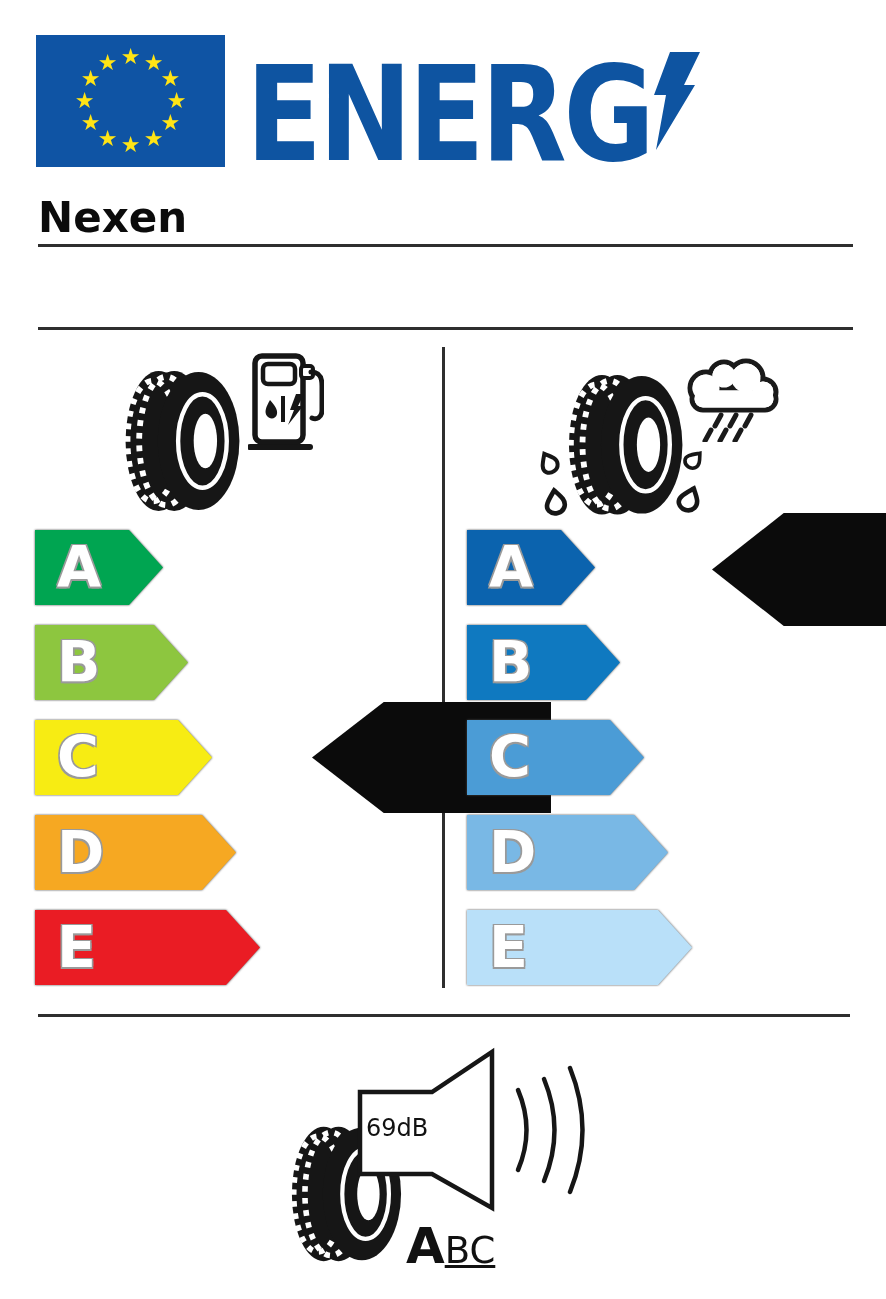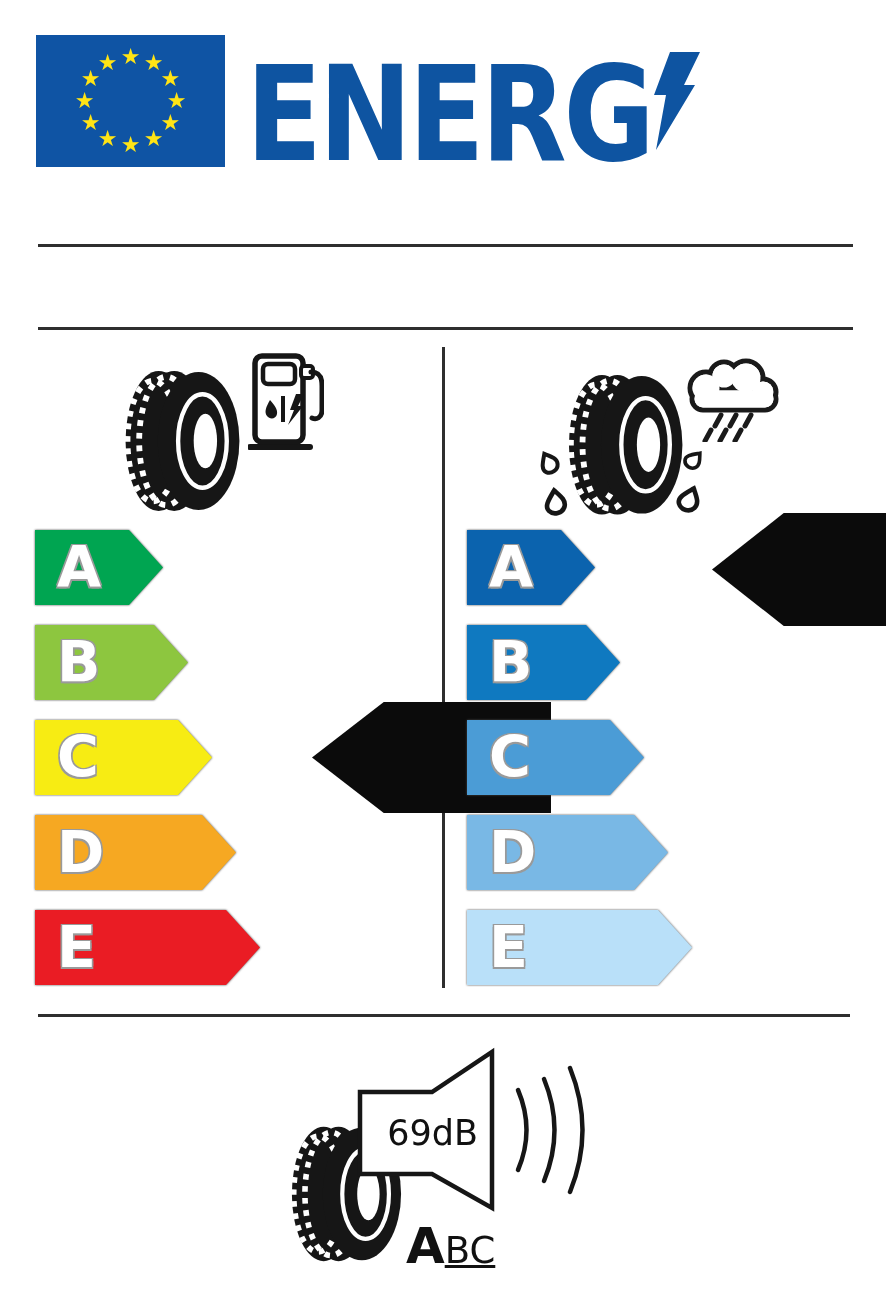--- a/index.html
+++ b/index.html
@@ -26,22 +26,22 @@
          padding-left:22px;
          clip-path:polygon(0 0,calc(100% - 34px) 0,100% 50%,calc(100% - 34px) 100%,0 100%);}
   .arrow span{font-size:57px;font-weight:bold;color:#fff;line-height:1;
          text-shadow:-1.5px -1.5px 0 #9a9a9a,1.5px -1.5px 0 #9a9a9a,-1.5px 1.5px 0 #9a9a9a,1.5px 1.5px 0 #9a9a9a;}
 
   .black-arrow{position:absolute;display:flex;align-items:center;justify-content:center;
          box-sizing:border-box;padding-left:27%;
          clip-path:polygon(30% 0,100% 0,100% 100%,30% 100%,0 50%);}
   .black-arrow span{color:#fff;font-weight:bold;font-size:80px;line-height:1;}
 
-  .db-box{position:absolute;left:366px;top:1116px;width:112px;text-align:right;
-          font-size:35px;color:#111;line-height:1;}
+  .db-box{position:absolute;left:366px;top:1116px;width:112px;text-align:left;
+          font-size:24px;color:#111;line-height:1;}
   .noise-class{position:absolute;left:406px;top:1221px;display:flex;align-items:baseline;color:#111;}
   .noise-class .big{font-size:50px;font-weight:bold;line-height:1;}
   .noise-class .small{font-size:37px;font-weight:normal;line-height:1;text-decoration:underline;}
 </style>
 </head>
 <body>
 
 <div class="canvas">
 
   <div class="flag" style="background: rgb(15, 84, 164);">
@@ -57,20 +57,21 @@
       <span class="star" style="color: rgb(255, 228, 21); left: 48.5px; top: 66px;">★</span>
       <span class="star" style="color: rgb(255, 228, 21); left: 54.6628px; top: 44px;">★</span>
       <span class="star" style="color: rgb(255, 228, 21); left: 71.5px; top: 27.8949px;">★</span>
     </div>
 
   <div class="energ" style="color: rgb(14, 84, 161);">ENERG</div>
   <svg class="abs" style="left:648px;top:52px;" width="52" height="98" viewBox="0 0 52 98">
     <polygon points="22,0 52,0 36,33 47,33 8,98 18,43 6,43" fill="#0e54a1"></polygon>
   </svg>
 
+  <div class="brand">Nexen</div>
   <div class="hline" style="left:38px;top:244px;width:815px;"></div>
   <div class="hline" style="left:38px;top:327px;width:815px;"></div>
   <div class="vline" style="left:442px;top:347px;height:641px;"></div>
 
   <svg class="abs" style="left:123px;top:368px;" width="118" height="146" viewBox="0 0 120 150">
     <ellipse cx="36" cy="75" rx="34" ry="72" fill="#161616"></ellipse>
     <ellipse cx="52" cy="75" rx="34" ry="72" fill="#161616"></ellipse>
     <ellipse cx="30" cy="75" rx="26" ry="62" fill="none" stroke="#fff" stroke-width="6" stroke-dasharray="6 7"></ellipse>
     <ellipse cx="44" cy="75" rx="28" ry="66" fill="none" stroke="#fff" stroke-width="6" stroke-dasharray="6 7"></ellipse>
     <ellipse cx="77" cy="75" rx="42" ry="71" fill="#161616"></ellipse>

